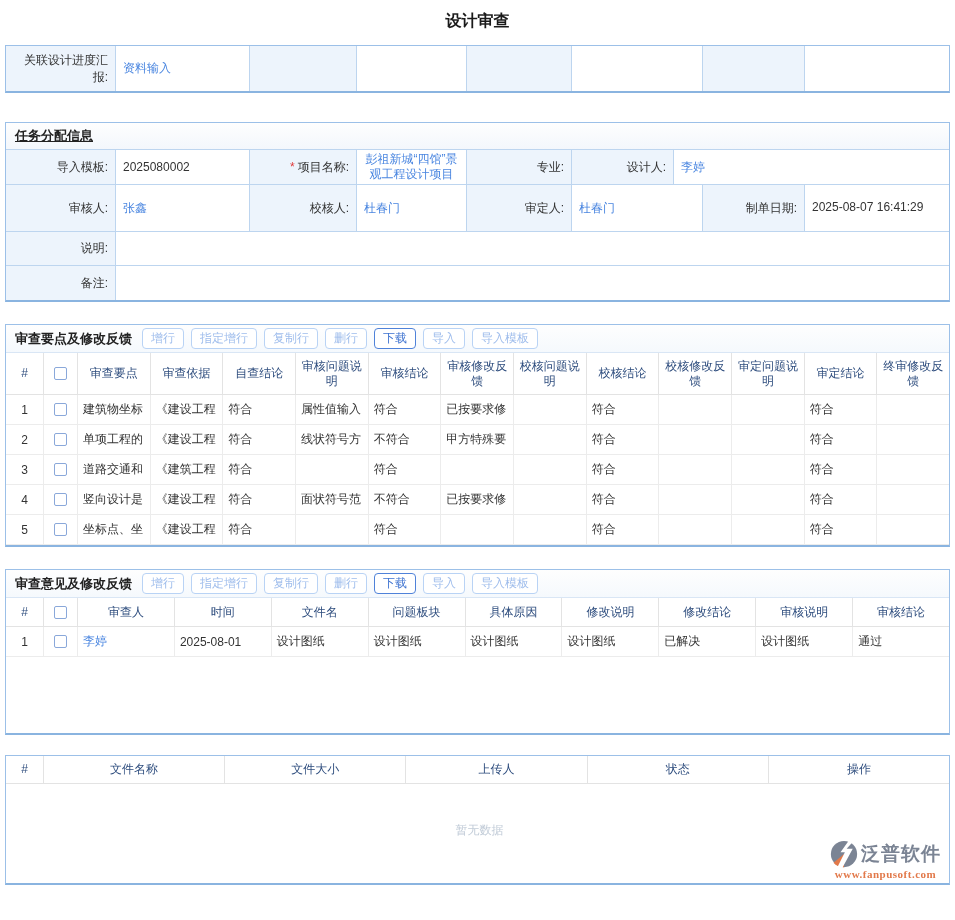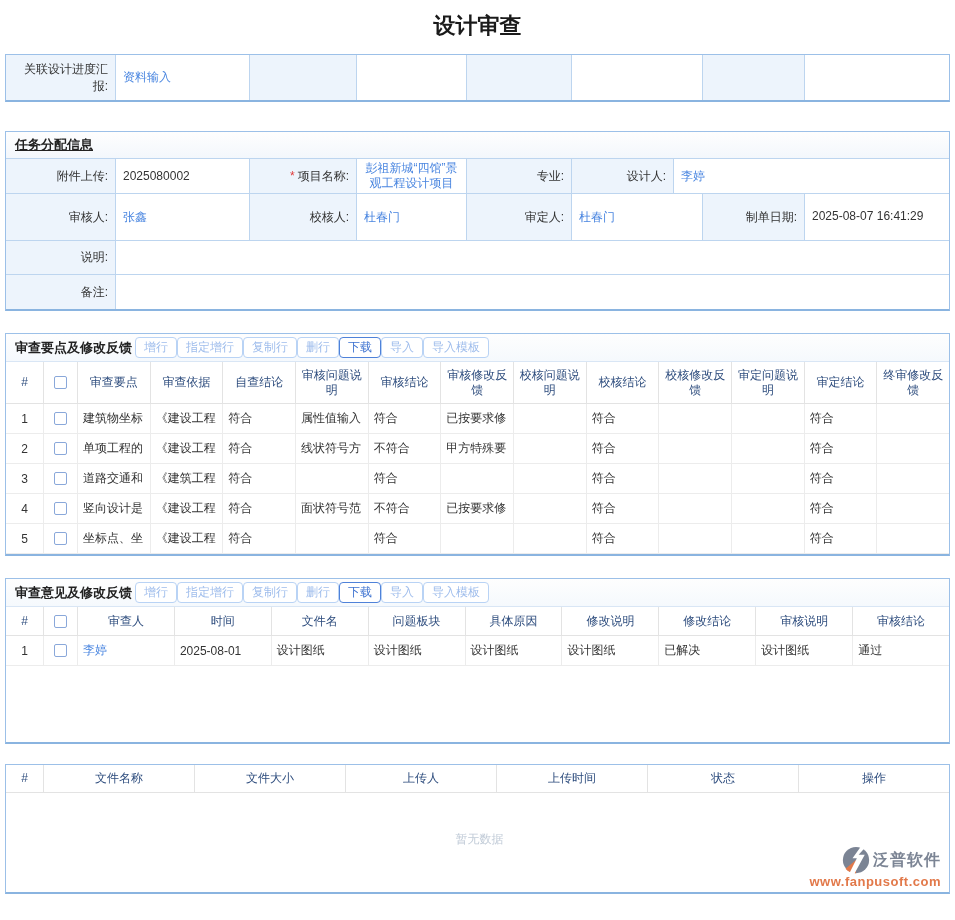--- a/index.html
+++ b/index.html
@@ -1,21 +1,21 @@
 <!DOCTYPE html>
 <html><head>
 <meta charset="utf-8">
 <style>
   * { box-sizing: border-box; margin:0; padding:0; }
   html,body { width:955px; background:#fff; }
   body {
     font-family: "Liberation Sans", "DejaVu Sans", sans-serif;
     font-size:12px; color:#333; height:920px; overflow:hidden;
   }
-  .page-title { text-align:center; font-weight:bold; font-size:22px; color:#1a1a1a; padding:11px 0 13px; }
+  .page-title { text-align:center; font-weight:bold; font-size:16px; color:#1a1a1a; padding:11px 0 13px; }
 
   .box { margin:0 5px 0 5px; border:1px solid #9cc0e8; border-bottom:2px solid #8ab4e0; background:#fff; }
   .gap30 { height:29px; } .gap22 { height:22px; } .gap20 { height:20px; }
 
   
   .grid-row { display:flex; }
   .cell {
     border-right:1px solid #bdd5ef; border-bottom:1px solid #bdd5ef;
     display:flex; align-items:center; padding:3px 7px; overflow:hidden;
   }
@@ -30,21 +30,21 @@
   .link { color:#4a86e0; text-decoration:none; cursor:pointer; }
   .req { color:#e03a3a; margin-right:3px; }
 
   .section-head {
     font-weight:bold; font-size:13px; color:#222;
     padding:5px 9px; border-bottom:1px solid #bdd5ef;
     background:linear-gradient(#fefefe,#f3f7fc); height:27px; display:flex; align-items:center;text-decoration:underline;
   }
 
   
-  .strip { display:flex; align-items:center; padding:0 9px; height:28px;
+  .strip { display:flex; align-items:center; gap:7px; padding:0 9px; height:28px;
            background:linear-gradient(#fefefe,#f5f9fd); border-bottom:1px solid #d9e6f5; }
   .strip-title { font-weight:bold; font-size:13px; color:#222; margin-right:3px; }
   .btn { border:1px solid #b9d3f5; color:#9fbdec; background:#fff; border-radius:4px;
          padding:1px 8px 2px; font-size:12px; line-height:16px; cursor:pointer; white-space:nowrap; }
   .btn.primary { border-color:#4f82d9; color:#3d72d0; }
 
   
   .thead { display:flex; color:#2e4d7e; background:#fff; }
   .th { border-right:1px solid #e3e3e3; border-bottom:1px solid #e3e3e3;
         display:flex; align-items:center; justify-content:center; text-align:center;
@@ -61,22 +61,22 @@
   .t3 .thead { height:28px; color:#2e4d7e; }
   .cb { width:13px; height:13px; border:1px solid #8aa8da; border-radius:2px; background:#fff; display:inline-block; cursor:pointer; }
   .filler { height:76px; background:#fff; }
 
   
   .att-strip { background:#e3edf9; border-bottom:1px solid #c7daf0; height:31px; }
   .att-body { position:relative; height:99px; background:#fff; }
   .empty-note { position:absolute; top:38px; left:4px; right:0; text-align:center; color:#c2ccd8; font-size:12px; }
   .logo { position:absolute; right:8px; bottom:3px; text-align:center; }
   .logo-row { display:flex; align-items:center; gap:3px; justify-content:flex-end; }
-  .logo-name { font-size:16px; font-weight:bold; color:#7b8494; letter-spacing:1px; }
-  .logo-url { font-size:13px; color:#e2794a; font-weight:bold; letter-spacing:0.5px; font-family:Liberation Sans, sans-serif; }
+  .logo-name { font-size:19px; font-weight:bold; color:#7b8494; letter-spacing:1px; }
+  .logo-url { font-size:11px; color:#e2794a; font-weight:bold; letter-spacing:0.5px; font-family:Liberation Serif, serif; }
 </style>
 </head>
 <body>
 
 <div class="page-title">设计审查</div>
 
 <div class="box">
   <div class="grid-row grid-last r-top">
     <div class="cell label lw1">关联设计进度汇报:</div>
     <div class="cell value vw1">
@@ -89,21 +89,21 @@
     <div class="cell label lw4"></div>
     <div class="cell value vw4"></div>
   </div>
 </div>
 
 <div class="gap30"></div>
 
 <div class="box">
   <div class="section-head">任务分配信息</div>
   <div class="grid-row r1">
-    <div class="cell label lw1">附件上传:</div>
+    <div class="cell label lw1">导入模板:</div>
     <div class="cell value vw1">2025080002</div>
     <div class="cell label lw2">
       <span class="req">*</span>
       <span>项目名称:</span>
     </div>
     <div class="cell value vw2 center">
       <a class="link" style="white-space:normal;">彭祖新城“四馆”景观工程设计项目</a>
     </div>
     <div class="cell label lw3">专业:</div>
     <div class="cell label lw4">设计人:</div>
@@ -309,21 +309,20 @@
 </div>
 
 <div class="gap20"></div>
 
 <div class="box t3">
   <div class="thead">
     <div class="th c-idx">#</div>
     <div class="th cflex">文件名称</div>
     <div class="th cflex">文件大小</div>
     <div class="th cflex">上传人</div>
-    <div class="th cflex">上传时间</div>
     <div class="th cflex">状态</div>
     <div class="th cflex">操作</div>
   </div>
   <div class="att-body">
     <div class="empty-note">暂无数据</div>
     <div class="logo">
       <div class="logo-row">
         <span style="display:inline-block;width:28px;height:28px;">
           <svg viewBox="0 0 32 32" width="28" height="28">
             <path d="M16 1 A15 15 0 1 0 16 31 A15 15 0 0 0 16 1 Z" fill="#7b8494"></path>

